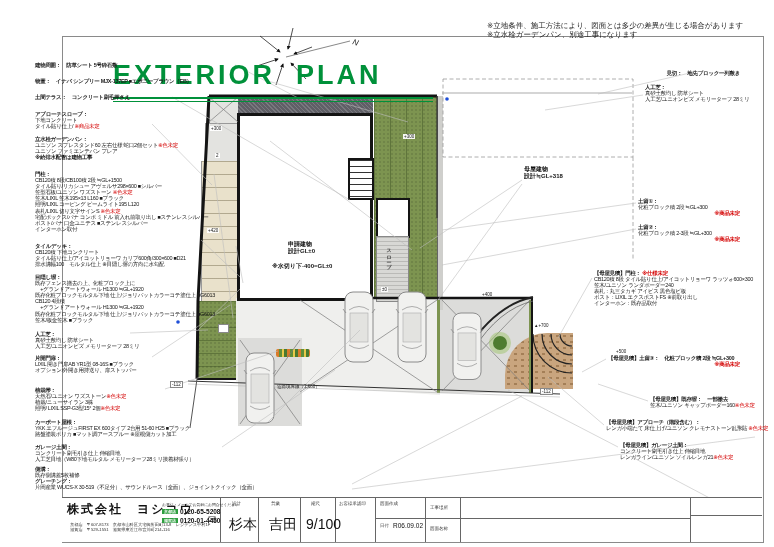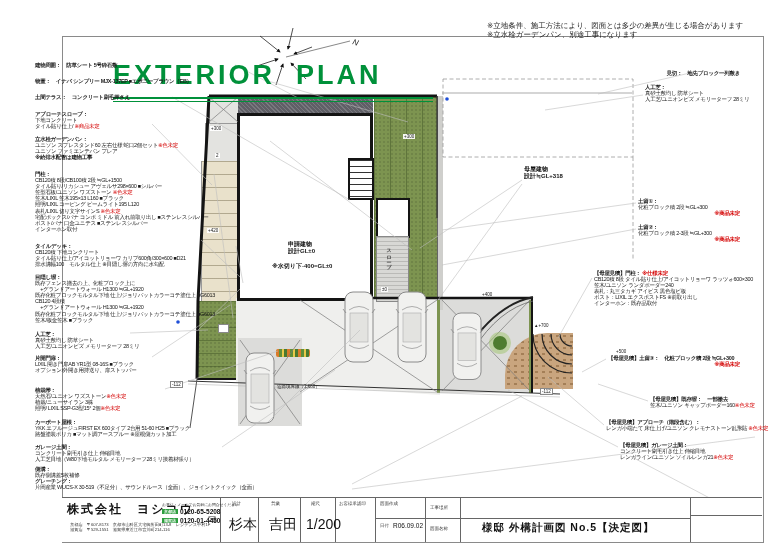--- a/index.html
+++ b/index.html
@@ -382,22 +382,21 @@
   <div class="co-tel" style="top:19px">
     <span class="badge">滋賀店</span><span>0120-01-4450</span>
   </div>
   <div class="env">✉</div>
 
   <div class="tb-h" style="left:170px;top:3px">設計</div>
   <div class="tb-v" style="left:167px;top:18px">杉本</div>
   <div class="tb-h" style="left:209px;top:3px">営業</div>
   <div class="tb-v" style="left:207px;top:18px">吉田</div>
   <div class="tb-h" style="left:249px;top:3px">縮尺</div>
-  <div class="tb-v" style="left:244px;top:18px">1/200</div>
+  <div class="tb-v" style="left:244px;top:18px">9/100</div>
   <div class="tb-h" style="left:277px;top:3px">お客様承認印</div>
   <div class="tb-h" style="left:318px;top:3px">図面作成</div>
   <div class="tb-h" style="left:318px;top:25px">日付</div>
   <div class="tb-v" style="left:331px;top:24px;font-size:6.5px">R06.09.02</div>
   <div class="tb-h" style="left:368px;top:7px">工事場所</div>
   <div class="tb-h" style="left:368px;top:28px">図面名称</div>
-  <div class="tb-v" style="left:420px;top:23px;font-size:10.5px;font-weight:bold;letter-spacing:1px">様邸 外構計画図 No.5【決定図】</div>
 
 </div>
 
 </body></html>

